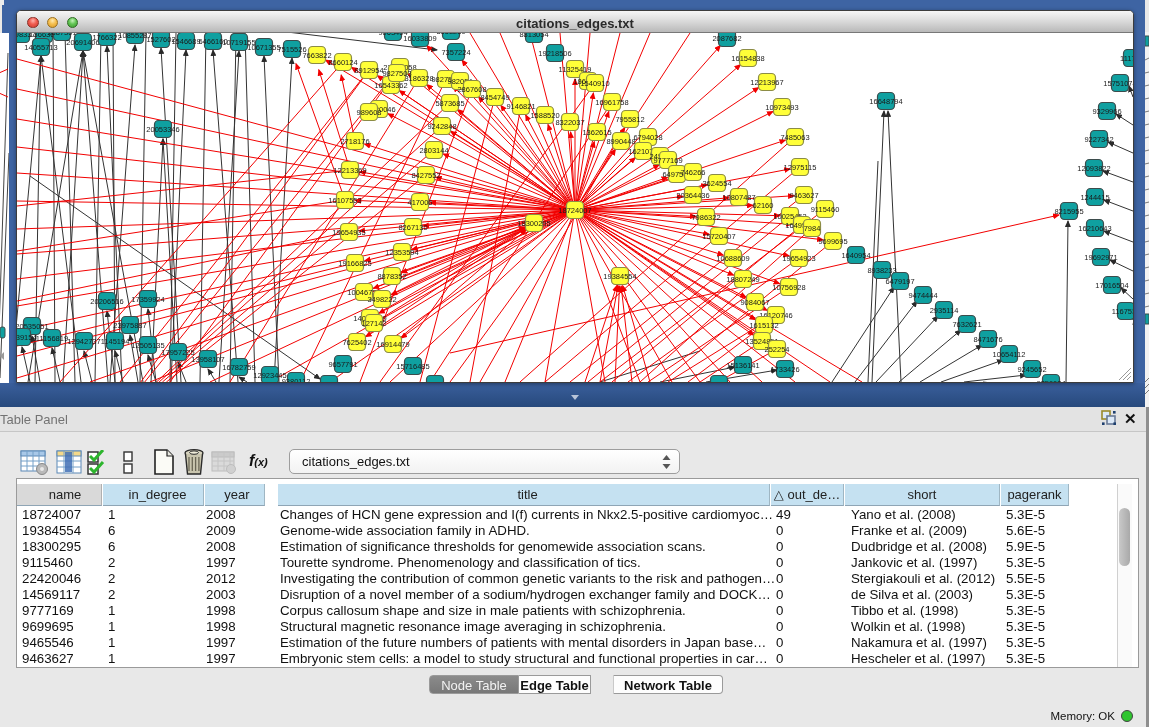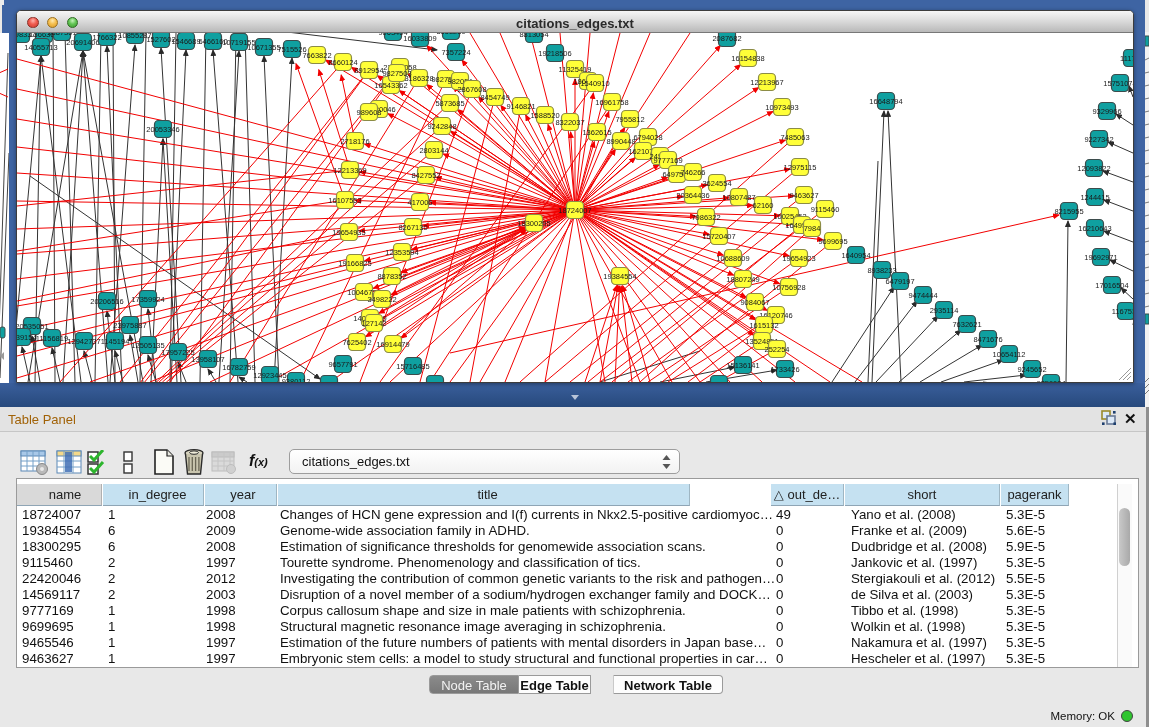--- a/index.html
+++ b/index.html
@@ -17,21 +17,21 @@
 #title{width:100%;text-align:center;top:5px;font-size:13px;font-weight:bold;color:#2a2a2a}
 .tl{top:5.8px;width:11.5px;height:11.5px;border-radius:50%}
 #tlr{left:10.4px;background:radial-gradient(circle at 50% 30%,#ffb2ac 0%,#f05c50 45%,#c93a31 100%);border:1px solid #8c2b24}
 #tly{left:29.6px;background:radial-gradient(circle at 50% 30%,#ffe9b0 0%,#f5bf4f 45%,#d99a2b 100%);border:1px solid #9a6f1d}
 #tlg{left:49.6px;background:radial-gradient(circle at 50% 30%,#c4f2b8 0%,#62c554 45%,#3d9a31 100%);border:1px solid #2d6b22}
 #canvas{left:0px;top:22px;width:1116px;height:349px;background:#fff;overflow:hidden}
 #grip{left:571px;top:395px;width:0;height:0;border-left:4px solid transparent;border-right:4px solid transparent;border-top:5px solid #b8c4d8}
 
 #panel{left:0;top:407px;width:1145.5px;height:320px;background:#e8e8e8}
 #phead{left:0;top:0;width:100%;height:25px;background:#e3e3e3;border-bottom:1px solid #c6c6c6}
-#ptitle{left:8px;top:5px;font-size:13px;color:#a16207}
+#ptitle{left:0;top:5px;font-size:13px;color:#737373}
 #closex{left:1124px;top:3px;font-size:15px;font-weight:bold;color:#111}
 
 #combo{left:289px;top:449px;width:391px;height:25px;background:linear-gradient(#ffffff,#f2f2f2);border:1px solid #9d9d9d;border-radius:5px}
 #combotext{left:302px;top:454px;font-size:13px;color:#111}
 
 #tbl{left:16px;top:478px;width:1123px;height:190px;background:#fff;border:1px solid #9a9a9a}
 .hcell{position:absolute;top:484px;height:22px;background:#c5e1f1;border-right:1px solid #9fb6c3;font-size:13px;color:#222;text-align:center;line-height:22px;border-bottom:1px solid #8fa5b5}
 .trow{position:absolute;left:0;width:1149px;height:16px;font-size:13.3px;color:#111}
 .trow span{position:absolute;top:0;white-space:nowrap}
 
@@ -676,22 +676,22 @@
 <div class="abs" id="combo">
     <svg class="abs" style="right:8px;top:5px" width="9" height="14" viewBox="0 0 9 14">
   <path d="M4.5,0 L8.5,5 L0.5,5 z" fill="#555"></path>
       <path d="M4.5,14 L8.5,9 L0.5,9 z" fill="#555"></path>
     </svg>
   </div>
 <div class="abs" id="combotext">citations_edges.txt</div>
 <div class="abs" id="tbl"></div>
 <div class="hcell" style="left:17px;width:85px;background:#d9d9d9;border-right:1px solid #b0b0b0;padding-left:12px">name</div>
 <div class="hcell" style="left:103px;width:101px;padding-left:9px">in_degree</div>
-<div class="hcell" style="left:205px;width:72px;padding-left:5px">year</div>
-<div class="hcell" style="left:278px;width:412px;padding-left:8px">title</div>
+<div class="hcell" style="left:205px;width:60px;padding-left:5px">year</div>
+<div class="hcell" style="left:278px;width:492px;padding-left:8px">title</div>
 <div class="hcell" style="left:771px;width:73px">△ out_de…</div>
 <div class="hcell" style="left:845px;width:155px">short</div>
 <div class="hcell" style="left:1001px;width:68px">pagerank</div>
 <div class="trow" style="top:507px">
     <span style="left:22px">18724007</span>
     <span style="left:108px">1</span>
     <span style="left:206px">2008</span>
     <span style="left:280px">Changes of HCN gene expression and I(f) currents in Nkx2.5-positive cardiomyoc…</span>
     <span style="left:776px">49</span>
     <span style="left:851px">Yano et al. (2008)</span>

